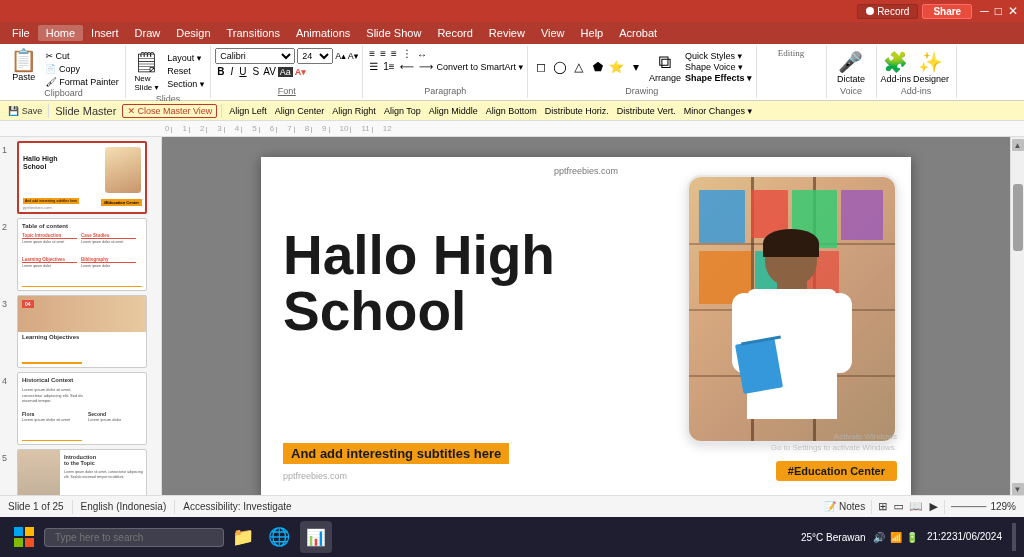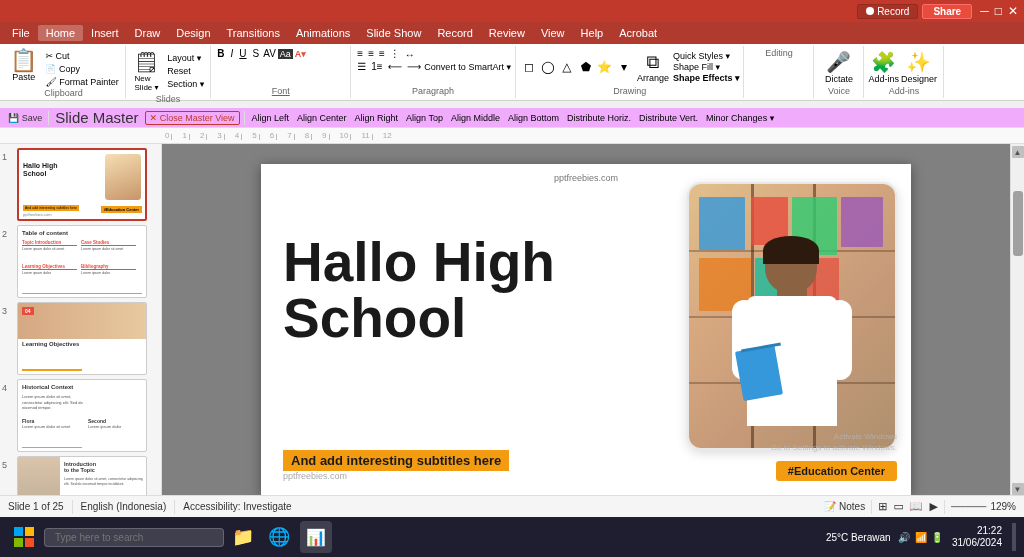--- a/index.html
+++ b/index.html
@@ -74,20 +74,29 @@
             <div style="cursor:pointer; padding:1px 2px;">Reset</div>
             <div style="cursor:pointer; padding:1px 2px;">Section ▾</div>
           </div>
         </div>
         <div style="font-size:9px; color:#666; text-align:center;">Slides</div>
       </div>
 
       <div style="display:flex; flex-direction:column; border-right:1px solid #e0e0e0; padding:2px 4px; min-width:140px;">
         <div style="display:flex; flex-direction:column; gap:2px; flex:1;">
           <div style="display:flex; gap:2px; align-items:center;">
+            <select style="font-size:9px; width:80px; height:16px;">
+              <option>Calibri</option>
+            </select>
+            <select style="font-size:9px; width:36px; height:16px;">
+              <option>24</option>
+            </select>
+            <span style="font-size:9px;">A▴ A▾</span>
+          </div>
+          <div style="display:flex; gap:2px; align-items:center;">
             <button style="font-size:10px; font-weight:bold; cursor:pointer; border:none; background:none; padding:0 2px;">B</button>
             <button style="font-size:10px; font-style:italic; cursor:pointer; border:none; background:none; padding:0 2px;">I</button>
             <button style="font-size:10px; text-decoration:underline; cursor:pointer; border:none; background:none; padding:0 2px;">U</button>
             <button style="font-size:10px; cursor:pointer; border:none; background:none; padding:0 2px;">S</button>
             <span style="font-size:10px;">AV</span>
             <span style="font-size:9px; background:#333; color:white; padding:0 2px;">Aa</span>
             <span style="font-size:9px; color:#e74c3c; font-weight:bold;">A▾</span>
           </div>
         </div>
         <div style="font-size:9px; color:#666; text-align:center;text-decoration:underline;">Font</div>
@@ -122,29 +131,29 @@
             <span style="cursor:pointer; text-align:center;">⬟</span>
             <span style="cursor:pointer; text-align:center;">⭐</span>
             <span style="cursor:pointer; text-align:center;">▾</span>
           </div>
           <div style="display:flex; flex-direction:column; align-items:center; cursor:pointer; font-size:9px; padding:0 2px;">
             <div style="font-size:18px;">⧉</div>
             <span>Arrange</span>
           </div>
           <div style="display:flex; flex-direction:column; gap:1px; font-size:9px;">
             <span style="cursor:pointer; white-space:nowrap;">Quick Styles ▾</span>
-            <span style="cursor:pointer; white-space:nowrap;">Shape Fill ▾</span>
+            <span style="cursor:pointer; white-space:nowrap;">Shape Voice ▾</span>
             <span style="cursor:pointer; white-space:nowrap;font-weight:bold;">Shape Effects ▾</span>
           </div>
         </div>
         <div style="font-size:9px; color:#666; text-align:center;">Drawing</div>
       </div>
 
       <div style="display:flex; flex-direction:column; border-right:1px solid #e0e0e0; padding:2px 4px; min-width:70px;">
-        <div style="font-size:9px; color:#666; text-align:center;">Editing</div>
+        <div style="font-size:9px; color:#666; text-align:center;font-family:Liberation Serif, serif;">Editing</div>
       </div>
 
       <div style="display:flex; flex-direction:column; border-right:1px solid #e0e0e0; padding:2px 4px; min-width:50px;">
         <div style="display:flex; flex:1; align-items:center; justify-content:center;">
           <div style="display:flex; flex-direction:column; align-items:center; cursor:pointer; font-size:9px;">
             <div style="font-size:20px;">🎤</div>
             <span>Dictate</span>
           </div>
         </div>
         <div style="font-size:9px; color:#666; text-align:center;">Voice</div>
@@ -159,24 +168,24 @@
           <div style="display:flex; flex-direction:column; align-items:center; cursor:pointer; font-size:9px;">
             <div style="font-size:20px;">✨</div>
             <span>Designer</span>
           </div>
         </div>
         <div style="font-size:9px; color:#666; text-align:center;">Add-ins</div>
       </div>
     </div>
   </div>
 
-  <div style="height:20px; background:#f0abfc; border-bottom:1px solid #ddd; display:flex; align-items:center; padding:0 4px; gap:2px; font-size:10px;margin-top:7px;">
+  <div style="height:20px; background:#fef9c3; border-bottom:1px solid #ddd; display:flex; align-items:center; padding:0 4px; gap:2px; font-size:10px;">
     <button style="font-size:9px; cursor:pointer; padding:1px 4px; border:none; background:none; color:#333;">💾 Save</button>
     <div style="width:1px; height:14px; background:#ddd;"></div>
-    <button style="font-size:15px; cursor:pointer; padding:1px 4px; border:none; background:none; color:#333;">Slide Master</button>
+    <button style="font-size:11px; cursor:pointer; padding:1px 4px; border:none; background:none; color:#333;">Slide Master</button>
     <button style="font-size:9px; cursor:pointer; padding:1px 4px; border:none; background:none; color:#c0392b; border:1px solid #c0392b; border-radius:2px;">✕ Close Master View</button>
     <div style="width:1px; height:14px; background:#ddd; margin:0 2px;"></div>
     <button style="font-size:9px; cursor:pointer; padding:1px 3px; border:none; background:none;">Align Left</button>
     <button style="font-size:9px; cursor:pointer; padding:1px 3px; border:none; background:none;">Align Center</button>
     <button style="font-size:9px; cursor:pointer; padding:1px 3px; border:none; background:none;">Align Right</button>
     <button style="font-size:9px; cursor:pointer; padding:1px 3px; border:none; background:none;">Align Top</button>
     <button style="font-size:9px; cursor:pointer; padding:1px 3px; border:none; background:none;">Align Middle</button>
     <button style="font-size:9px; cursor:pointer; padding:1px 3px; border:none; background:none;">Align Bottom</button>
     <button style="font-size:9px; cursor:pointer; padding:1px 3px; border:none; background:none;">Distribute Horiz.</button>
     <button style="font-size:9px; cursor:pointer; padding:1px 3px; border:none; background:none;">Distribute Vert.</button>
@@ -408,20 +417,20 @@
     <div style="width:32px; height:32px; display:flex; align-items:center; justify-content:center; cursor:pointer; border-radius:4px; font-size:18px;">📁</div>
     <div style="width:32px; height:32px; display:flex; align-items:center; justify-content:center; cursor:pointer; border-radius:4px; font-size:18px;">🌐</div>
     <div style="width:32px; height:32px; display:flex; align-items:center; justify-content:center; cursor:pointer; border-radius:4px; background:rgba(255,255,255,0.15); font-size:16px;">📊</div>
     <div style="margin-left:auto; display:flex; align-items:center; gap:8px; color:white; font-size:10px;">
       <span style="color:white; font-size:10px;">25°C  Berawan</span>
       <div style="display:flex; gap:4px; align-items:center;">
         <span>🔊</span>
         <span>📶</span>
         <span>🔋</span>
       </div>
-      <div style="display:flex; flex-direction:column; align-items:flex-end; line-height:1.2;">
+      <div style="display:flex; flex-direction:row; align-items:flex-end; line-height:1.2;">
         <span>21:22</span>
         <span>31/06/2024</span>
       </div>
       <span style="width:4px; height:28px; background:rgba(255,255,255,0.2); cursor:pointer; margin-left:2px;"></span>
     </div>
   </div>
 </div>
 
 </body></html>

